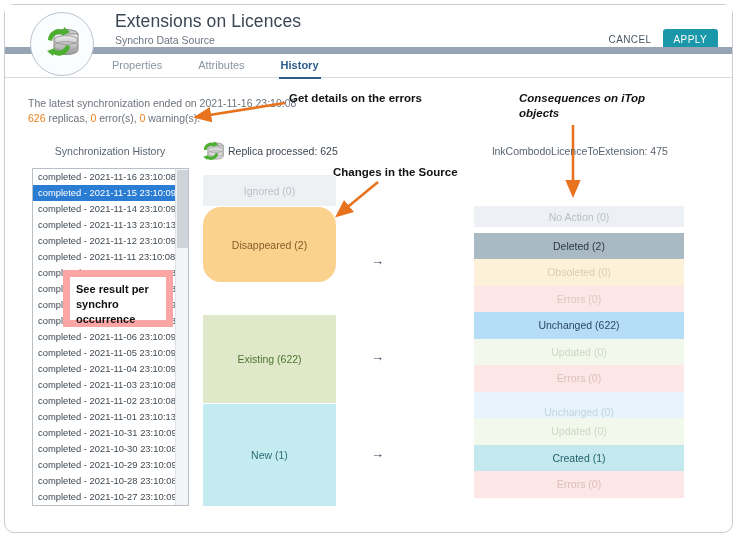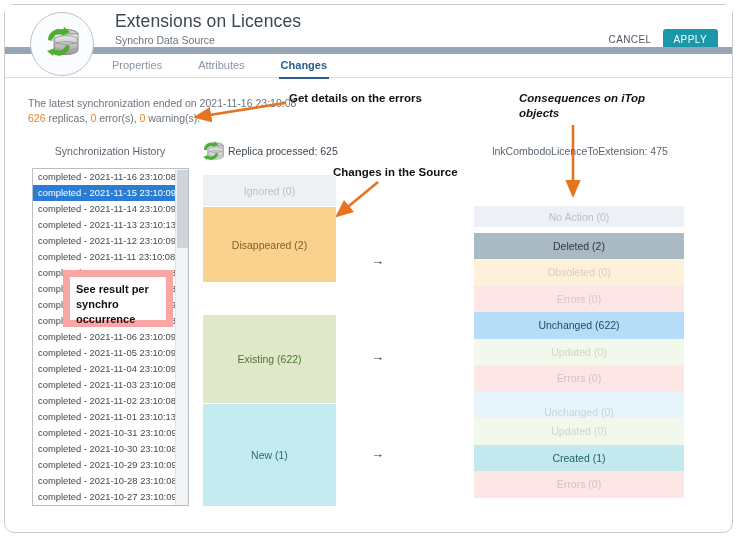--- a/index.html
+++ b/index.html
@@ -146,21 +146,21 @@
       <button class="btn-apply">APPLY</button>
     </div>
   </div>
 
   <div class="tab-band"></div>
   <div class="tab-band-inner"></div>
 
   <div class="tabs">
     <div class="tab">Properties</div>
     <div class="tab">Attributes</div>
-    <div class="tab active">Changes</div>
+    <div class="tab active">History</div>
   </div>
 
   <div class="logo">
     <span>
       <svg width="42" height="40" viewBox="0 0 42 40">
 
         <defs>
           <linearGradient id="dbg" x1="0" y1="0" x2="0" y2="1">
             <stop offset="0" stop-color="#f2f2f2"></stop>
               <stop offset="1" stop-color="#9a9a9a"></stop>
@@ -248,21 +248,21 @@
       <path d="M7 18 A11 11 0 0 1 24 9 L22 13 A7.5 7.5 0 0 0 11 19 Z" fill="#4caf32"></path>
       <path d="M29 24 A11 11 0 0 1 11 31 L14 27.5 A7.5 7.5 0 0 0 25 23 Z" fill="#4caf32"></path>
       <polygon points="23,5 29,10 21,14" fill="#4caf32"></polygon>
       <polygon points="12,34 6,29 14,26" fill="#4caf32"></polygon>
     </svg>
   </div>
   <div class="col-title replica-title">Replica processed: 625</div>
 
   <div class="mid-col" id="mid-col">
       <div class="mblock" style="top: 0px; height: 31px; background: rgb(238, 241, 244); color: rgb(185, 192, 200);">Ignored (0)</div>
-      <div class="mblock" style="top: 32px; height: 75px; background: rgb(251, 210, 141); color: rgb(138, 90, 40);">Disappeared (2)</div>
+      <div class="mblock" style="top: 32px; height: 75px; background: rgb(251, 210, 141); color: rgb(138, 90, 40); border-radius: 18px;">Disappeared (2)</div>
       <div class="mblock" style="top: 140px; height: 88px; background: rgb(223, 233, 201); color: rgb(78, 116, 52); text-align: center;">Existing (622)</div>
       <div class="mblock" style="top: 229px; height: 102px; background: rgb(196, 235, 240); color: rgb(44, 110, 116);">New (1)</div>
     </div>
 
   <div id="arrows">
       <div class="mid-arrow" style="top: 253px;">→</div>
       <div class="mid-arrow" style="top: 349px;">→</div>
       <div class="mid-arrow" style="top: 446px;">→</div>
     </div>
 

